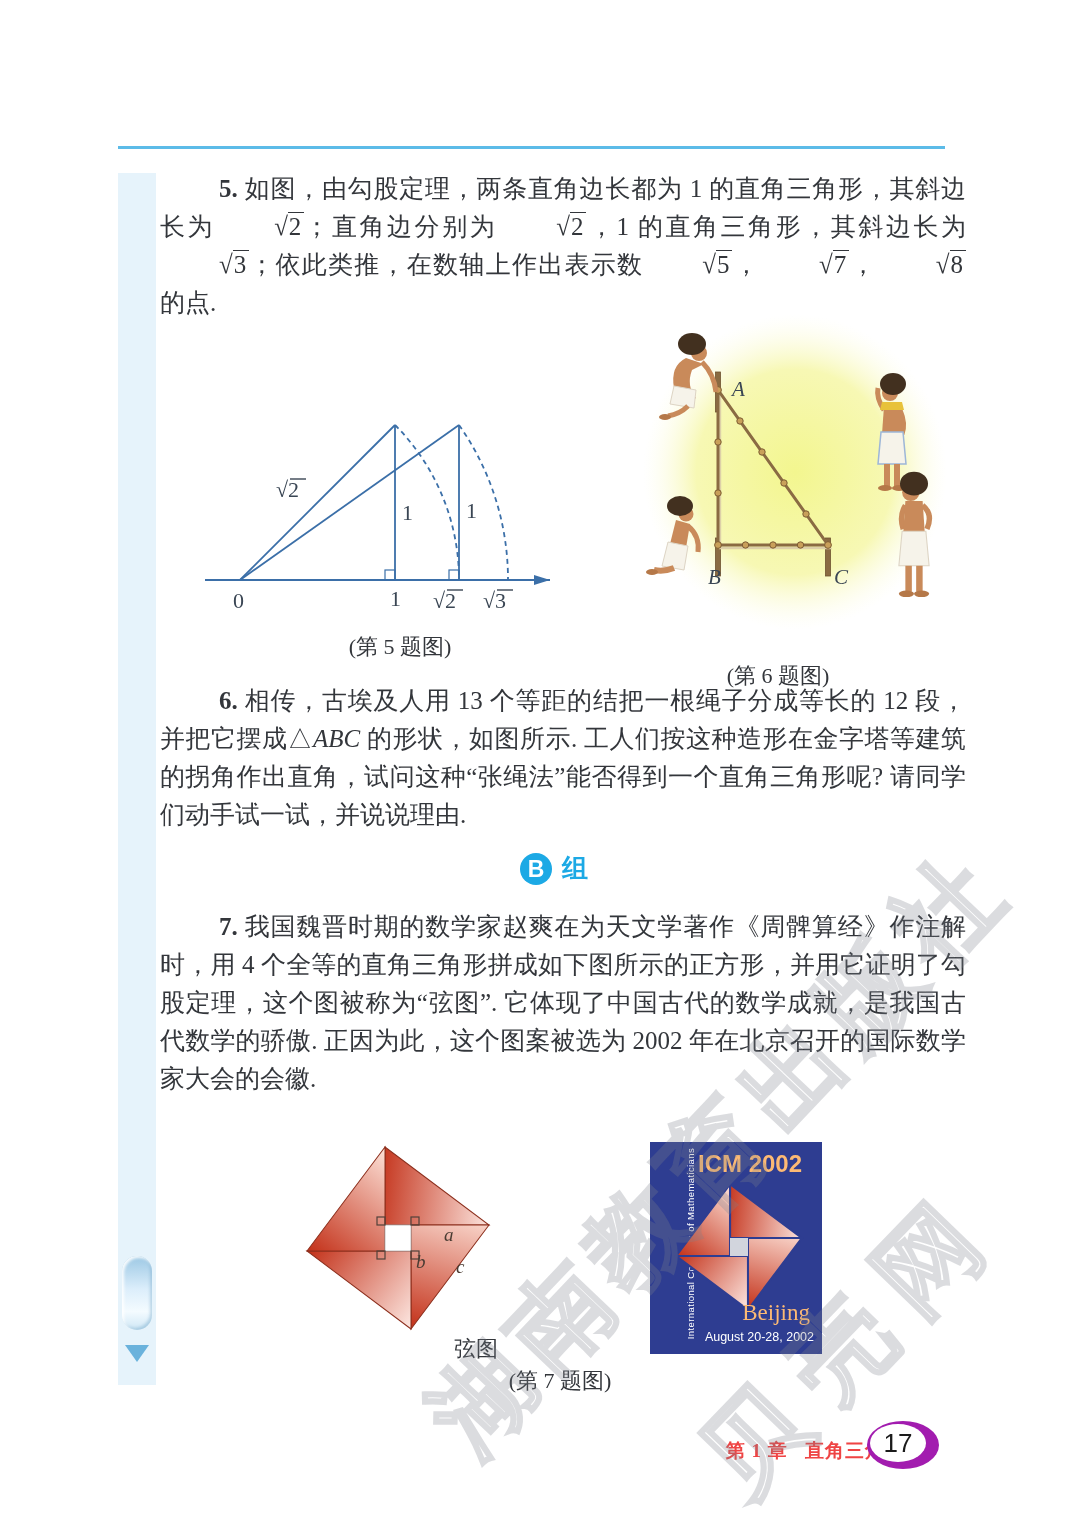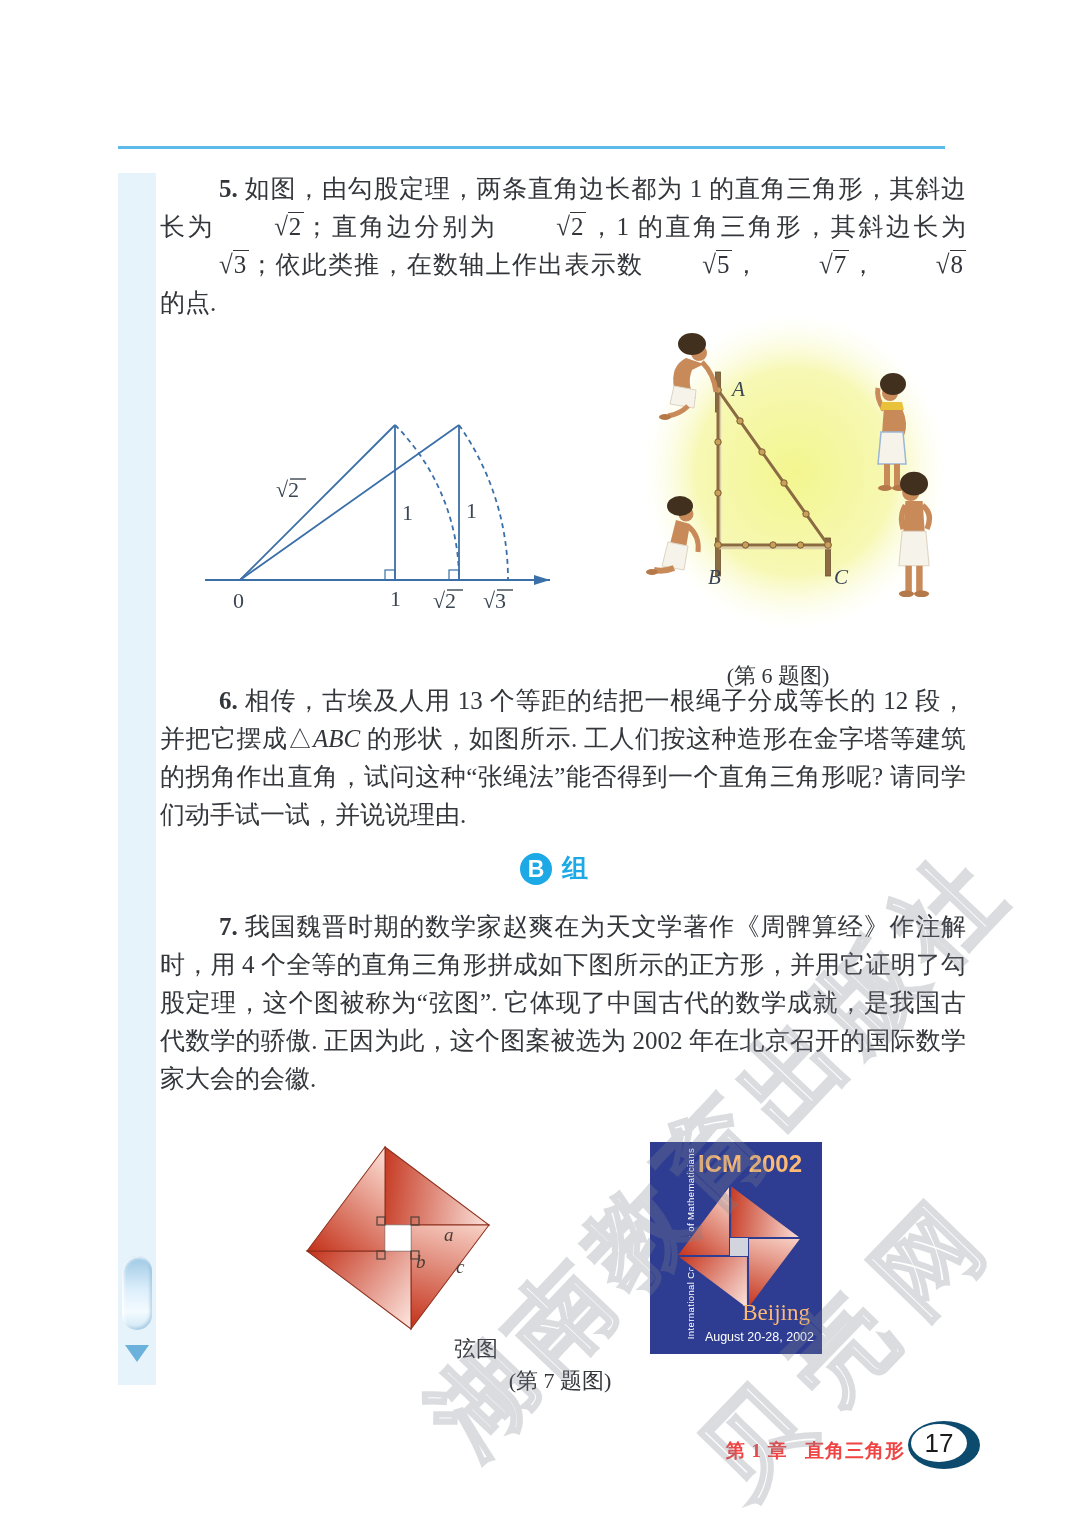--- a/index.html
+++ b/index.html
@@ -19,21 +19,21 @@
   .sqrt{white-space:nowrap;}
   .sqrt .v{display:inline-block;transform:scaleY(1.05);}
   .sqrt .r{border-top:1.6px solid currentColor;padding:0 3px 0 1px;}
   .fig-caption{position:absolute;font-size:22px;color:#33363b;text-align:center;}
   .groupb{position:absolute;left:520px;top:851px;display:flex;align-items:center;gap:10px;}
   .groupb .badge{width:32px;height:32px;border-radius:50%;background:#1ca9e5;color:#fff;
         font-family:"Liberation Sans",sans-serif;font-weight:bold;font-size:23px;line-height:32px;text-align:center;}
   .groupb .lbl{color:#1ca9e5;font-size:26px;font-weight:bold;}
   .footer-chapter{position:absolute;left:660px;top:1438px;width:245px;text-align:right;
         font-size:19px;font-weight:bold;color:#ef4444;letter-spacing:1px;}
-  .page-badge{position:absolute;left:908px;top:1421px;width:72px;height:48px;border-radius:50%;background:#0c4a6e;}
+  .page-badge{position:absolute;left:867px;top:1421px;width:72px;height:48px;border-radius:50%;background:#a21caf;}
   .page-badge .inner{position:absolute;left:3px;top:3px;width:56px;height:38px;border-radius:50%;background:#fff;}
   .page-badge .num{position:absolute;left:0;top:0;width:56px;height:38px;line-height:38px;text-align:center;
         font-family:"Liberation Sans",sans-serif;font-size:26px;color:#1b1b1b;}
   .poster{position:absolute;left:650px;top:1142px;width:172px;height:212px;background:#2e3d91;}
   .poster .vtext{position:absolute;left:-60px;top:96px;width:200px;transform:rotate(-90deg);
         transform-origin:center;font-family:"Liberation Sans",sans-serif;font-size:9.5px;color:#fff;
         letter-spacing:.4px;text-align:center;}
   .poster .title{position:absolute;top:8px;left:30px;width:140px;text-align:center;
         font-family:"Liberation Sans",sans-serif;font-weight:bold;font-size:24px;color:#fdba74;}
   .poster .city{position:absolute;bottom:28px;right:12px;font-family:"Liberation Serif",serif;
@@ -81,20 +81,21 @@
       <text x="212" y="115">1</text>
       <text x="276" y="113">1</text>
       <text x="86" y="92">√2</text>
     </g>
     <g stroke="#3a4654" stroke-width="1.4">
       <line x1="257" y1="185" x2="273" y2="185"></line>
       <line x1="307" y1="185" x2="323" y2="185"></line>
       <line x1="100" y1="74" x2="116" y2="74"></line>
     </g>
   </svg>
+  <div class="fig-caption" style="left:290px;top:632px;width:220px;">(第 5 题图)</div>
 
   <svg style="position:absolute;left:640px;top:312px;" width="330" height="330" viewBox="0 0 330 330">
     <defs>
       <radialGradient id="glow" cx="50%" cy="50%" r="50%">
         <stop offset="0%" stop-color="#f3f68f"></stop>
         <stop offset="65%" stop-color="#f7f8b4"></stop>
         <stop offset="100%" stop-color="#fdfde9" stop-opacity="0"></stop>
       </radialGradient>
     </defs>
     <ellipse cx="155" cy="160" rx="152" ry="158" fill="url(#glow)"></ellipse>

